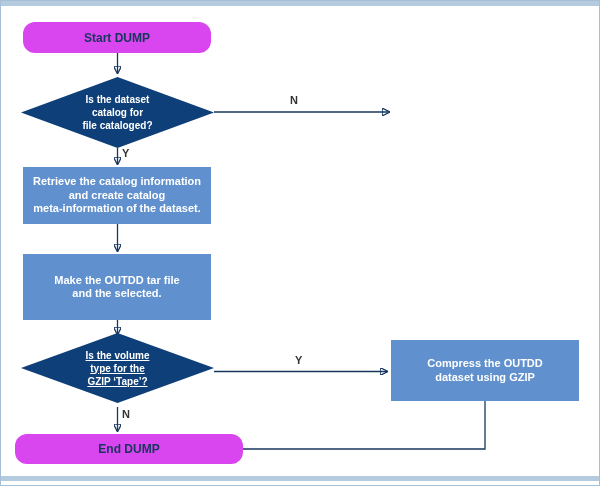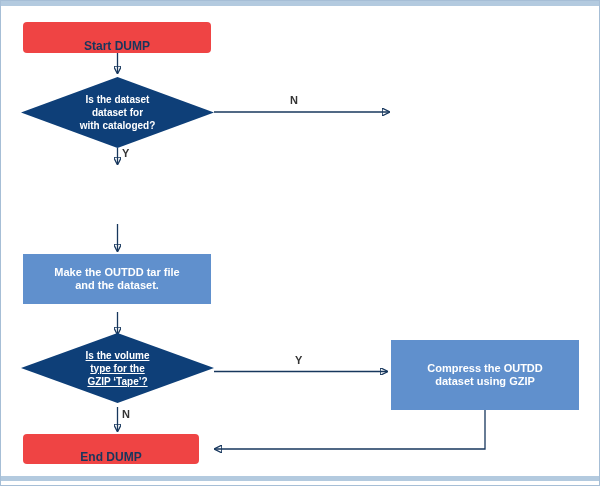--- a/index.html
+++ b/index.html
@@ -30,25 +30,24 @@
     position: absolute;
     display: flex;
     flex-direction: column;
     align-items: center;
     justify-content: center;
     text-align: center;
     font-weight: bold;
     box-sizing: border-box;
   }
   .terminator {
-    background: #ef4444;
-    border-radius: 4px;
+    background: #d946ef;
+    border-radius: 12px;
     color: #17365d;
     font-size: 12px;
-    justify-content: flex-end;
   }
   .terminator.white-text { color: #ffffff; }
   .process {
     background: #6090cd;
     color: #ffffff;
     font-size: 11px;
     line-height: 13.5px;
   }
   .decision {
     background: #0e3f78;
@@ -56,24 +55,24 @@
     font-size: 10px;
     line-height: 13px;
     clip-path: polygon(50% 0%, 100% 50%, 50% 100%, 0% 50%);
   }
   .node-line { display: block; white-space: nowrap; }
 
   #start-node     { left: 22px;  top: 21px;  width: 188px; height: 31px; }
   #decision1-node { left: 20px;  top: 76px;  width: 193px; height: 71px; }
   #end-error-node { left: 392px; top: 95px;  width: 191px; height: 31px; }
   #retrieve-node  { left: 22px;  top: 166px; width: 188px; height: 57px; }
-  #make-node      { left: 22px;  top: 253px; width: 188px; height: 50px; }
+  #make-node      { left: 22px;  top: 253px; width: 188px; height: 66px; }
   #decision2-node { left: 20px;  top: 332px; width: 193px; height: 70px; text-decoration: underline; }
-  #compress-node  { left: 390px; top: 339px; width: 188px; height: 70px; text-align: right; }
-  #end-dump-node  { left: 22px;  top: 433px; width: 176px; height: 30px; }
+  #compress-node  { left: 390px; top: 339px; width: 188px; height: 61px; text-align: right; }
+  #end-dump-node  { left: 14px;  top: 433px; width: 228px; height: 30px; }
 
   .edge-label {
     position: absolute;
     font-weight: bold;
     font-size: 11px;
     color: #333333;
   }
   #label-no1 { left: 289px; top: 93px; }
   #label-yes1 { left: 121px; top: 146px; }
   #label-yes2 { left: 294px; top: 353px; }
@@ -113,29 +112,34 @@
     <line x1="116.5" y1="406" x2="116.5" y2="430" marker-end="url(#ah)"></line>
     <path d="M484,400 L484,448 L214,448" marker-end="url(#ah)"></path>
   </svg>
 
   <div id="start-node" class="node terminator">
     <span class="node-line">Start DUMP</span>
   </div>
 
   <div id="decision1-node" class="node decision">
     <span class="node-line">Is the dataset</span>
-    <span class="node-line">dataset for</span>
-    <span class="node-line">with cataloged?</span>
+    <span class="node-line">catalog for</span>
+    <span class="node-line">file cataloged?</span>
   </div>
 
 
+  <div id="retrieve-node" class="node process">
+    <span class="node-line">Retrieve the catalog information</span>
+    <span class="node-line">and create catalog</span>
+    <span class="node-line">meta-information of the dataset.</span>
+  </div>
 
   <div id="make-node" class="node process">
     <span class="node-line">Make the OUTDD tar file</span>
-    <span class="node-line">and the dataset.</span>
+    <span class="node-line">and the selected.</span>
   </div>
 
   <div id="decision2-node" class="node decision">
     <span class="node-line">Is the volume</span>
     <span class="node-line">type for the</span>
     <span class="node-line">GZIP ‘Tape’?</span>
   </div>
 
   <div id="compress-node" class="node process">
     <span class="node-line">Compress the OUTDD</span>

